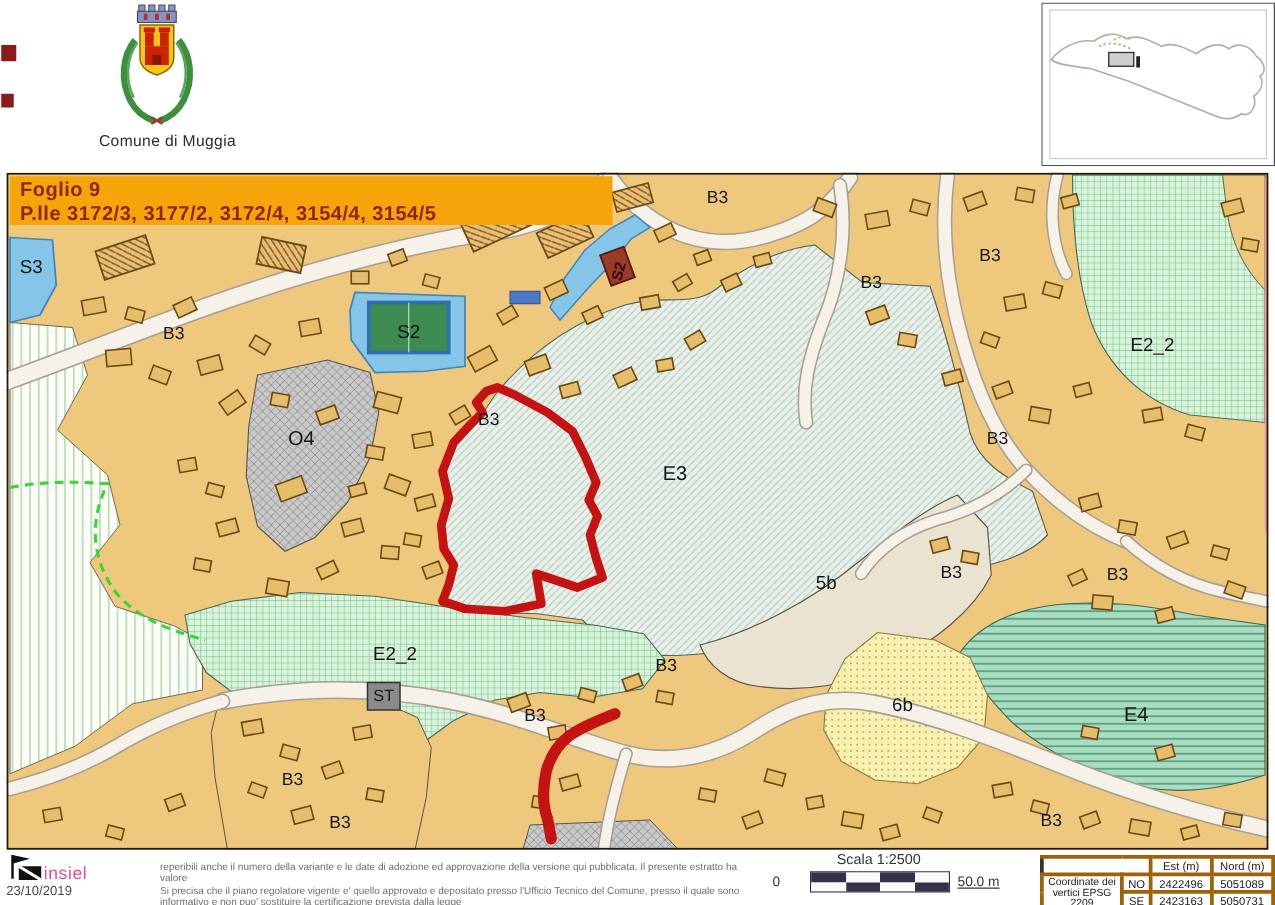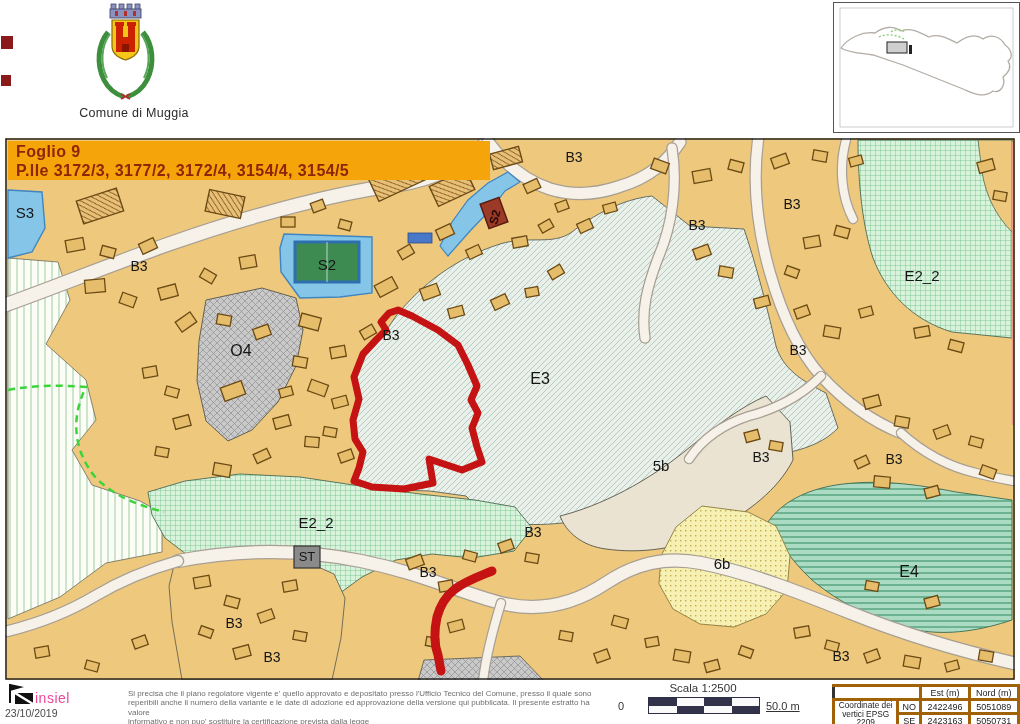--- a/index.html
+++ b/index.html
@@ -340,22 +340,22 @@
   <svg class="abs" style="left:6px;top:683px;" width="30" height="24" viewBox="0 0 30 24">
     <path d="M4,1 L4,20" stroke="#111" stroke-width="2"></path>
     <path d="M4,1 L18,4 L4,8 Z" fill="#111"></path>
     <rect x="9" y="10" width="18" height="11" fill="#111"></rect>
     <path d="M9,10 L27,21" stroke="#fff" stroke-width="2.5"></path>
   </svg>
   <div class="abs" id="insiel-text">insiel</div>
   <div class="abs" id="footer-date">23/10/2019</div>
 
   <div class="abs" id="disclaimer">
+    <div>reperibili anche il numero della variante e le date di adozione ed approvazione della versione qui pubblicata. Il presente estratto ha valore</div>
     <div>Si precisa che il piano regolatore vigente e' quello approvato e depositato presso l'Ufficio Tecnico del Comune, presso il quale sono</div>
-    <div>reperibili anche il numero della variante e le date di adozione ed approvazione della versione qui pubblicata. Il presente estratto ha valore</div>
     <div>informativo e non puo' sostituire la certificazione prevista dalla legge</div>
   </div>
 
   <div class="abs" id="scale-label">Scala 1:2500</div>
   <div class="abs" id="scale-zero">0</div>
   <div class="abs" id="scale-bar">
     <div class="sb-d"></div>
       <div class="sb-w"></div>
       <div class="sb-d"></div>
       <div class="sb-w"></div>

